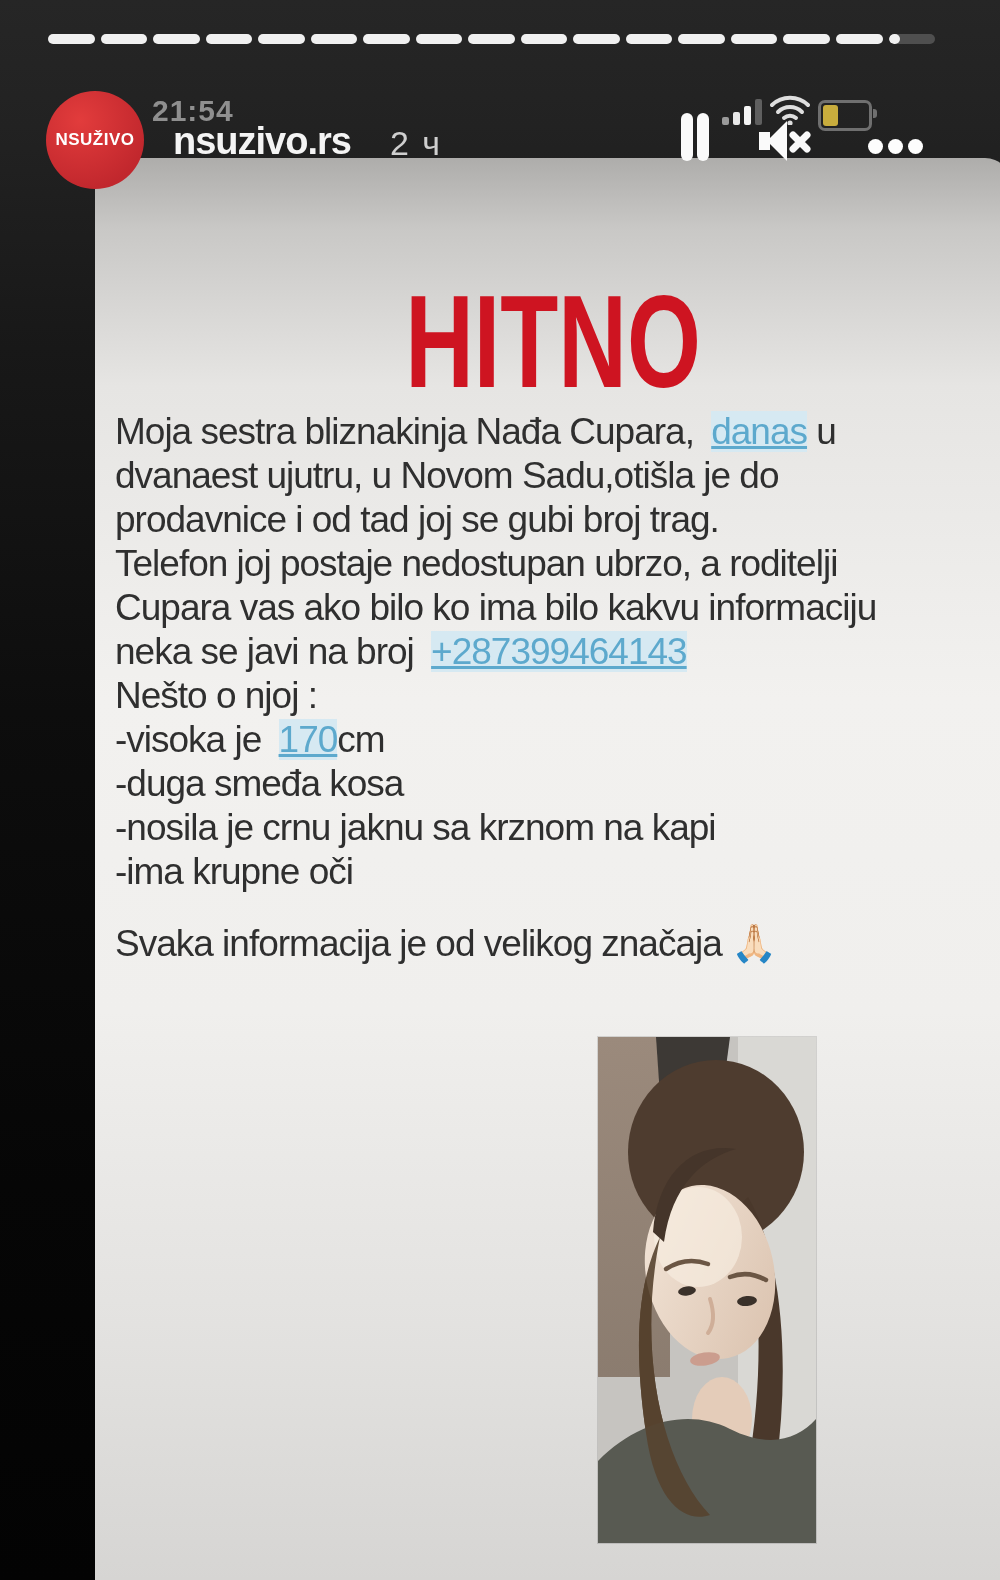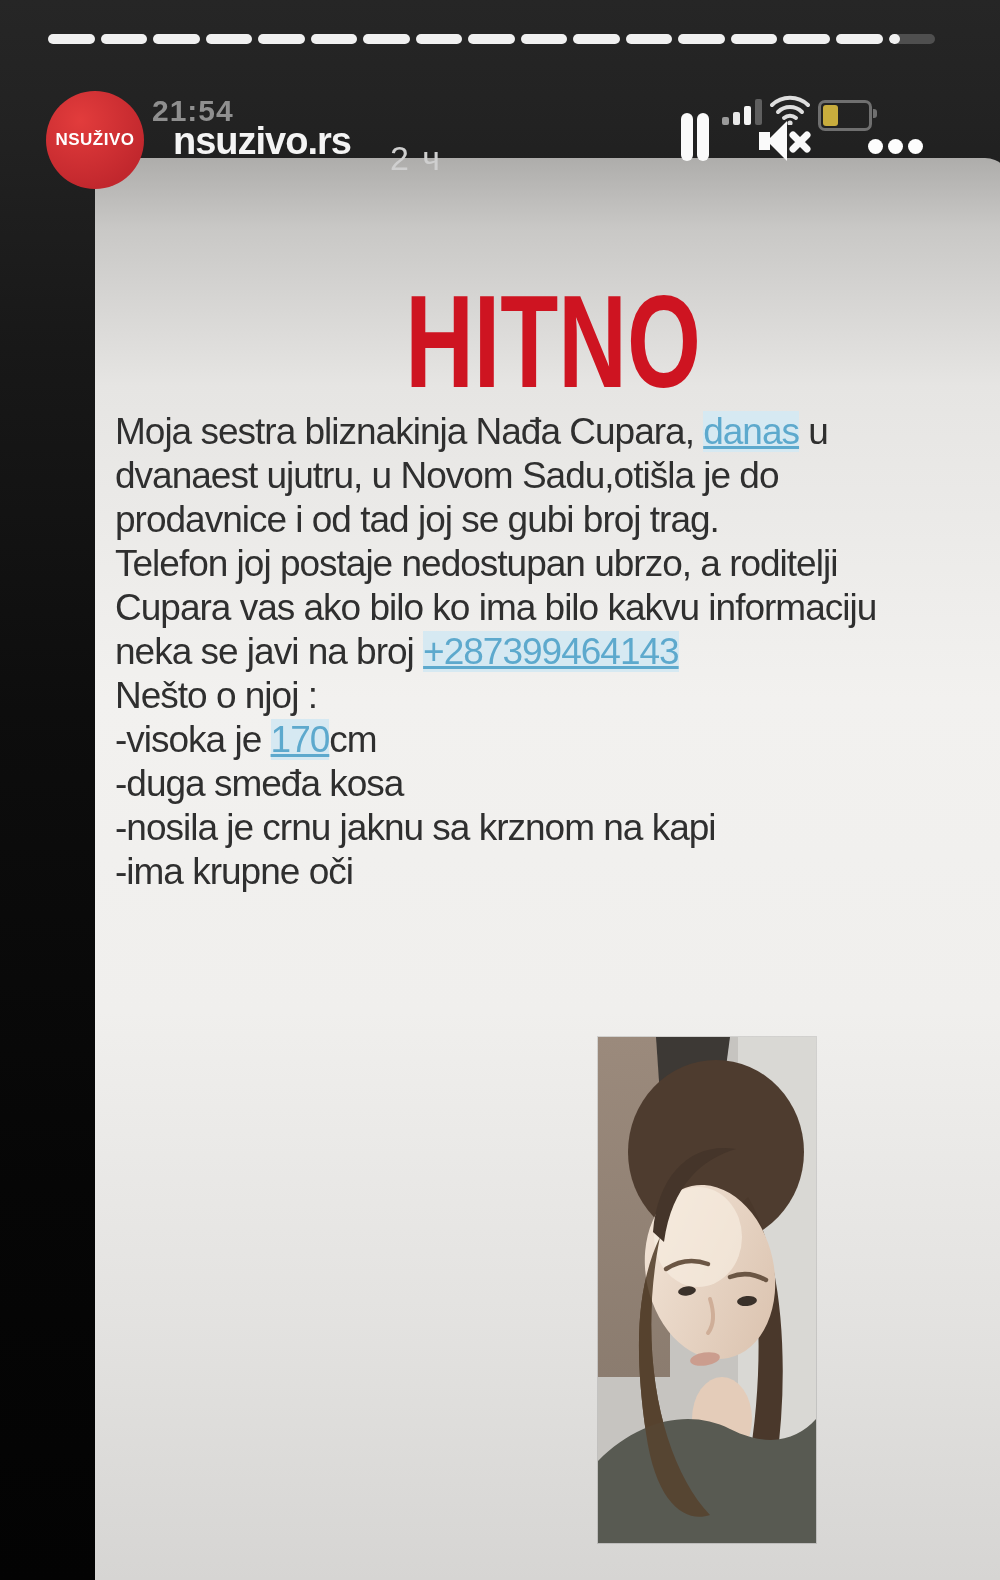--- a/index.html
+++ b/index.html
@@ -13,21 +13,21 @@
   .seg{height:10px;flex:1;border-radius:5px;background:#f0f0f0;overflow:hidden;}
   .seg.partial{background:#4f4f4f;position:relative;}
   .seg.partial .fill{position:absolute;left:0;top:0;bottom:0;background:#f0f0f0;border-radius:5px;}
   
   .avatar{position:absolute;left:46px;top:91px;width:98px;height:98px;border-radius:50%;
     background:radial-gradient(circle at 35% 30%,#e23c3c,#c1272d 75%);z-index:5;
     display:flex;align-items:center;justify-content:center;text-align:center;}
   .avatar span{color:#fff;font-weight:bold;font-size:17px;letter-spacing:.5px;}
   .clock{position:absolute;left:152px;top:94px;font-size:30px;color:#8f8f8f;font-weight:bold;letter-spacing:1px;}
   .username{position:absolute;left:165px;top:120px;font-size:38px;font-weight:bold;color:#f4f4f4;letter-spacing:-1px;z-index:5;margin-left:8px;}
-  .story-age{position:absolute;left:390px;top:139px;font-size:34px;color:#cfcfcf;letter-spacing:2px;z-index:5;}
+  .story-age{position:absolute;left:390px;top:124px;font-size:34px;color:#cfcfcf;letter-spacing:2px;z-index:5;}
   
   .pause{position:absolute;top:113px;z-index:6;}
   .pause .bar{position:absolute;width:12px;height:48px;background:#fafafa;border-radius:6px;top:0;}
   .signal{position:absolute;left:722px;top:99px;width:46px;height:26px;}
   .signal i{position:absolute;bottom:0;width:7px;border-radius:2px;display:block;}
   .wifi{position:absolute;left:770px;top:95px;}
   .battery{position:absolute;left:818px;top:100px;width:48px;height:25px;border:3px solid #6f6f6f;border-radius:7px;}
   .battery .charge{position:absolute;left:2px;top:2px;bottom:2px;width:15px;background:#c9ad3d;border-radius:3px;}
   .battery .nub{position:absolute;right:-8px;top:6px;width:4px;height:9px;background:#6f6f6f;border-radius:0 3px 3px 0;}
   .mute{position:absolute;left:757px;top:117px;z-index:6;}
@@ -38,21 +38,21 @@
     border-radius:26px 26px 0 0;
     background:linear-gradient(180deg,#aeadab 0%,#c9c8c6 5%,#e6e5e3 16%,#f2f1ef 38%,#f0efed 60%,#e3e2e0 82%,#d6d5d3 100%);
     z-index:2;}
   .hitno{position:absolute;left:0;right:0;top:118px;text-align:center;
     font-size:132px;font-weight:bold;line-height:1;color:#ce1421;
     transform:scaleX(0.72);transform-origin:50% 50%;letter-spacing:0;}
   .text-block{position:absolute;left:20px;top:252px;width:780px;
     font-size:37px;color:#2f2f2f;letter-spacing:-1px;}
   .line{height:44px;line-height:44px;white-space:nowrap;}
   .line.spacer{height:28px;}
-  .link{color:#5da9cd;text-decoration:underline;background:#d6e9f2;cursor:pointer;}
+  .link{color:#5da9cd;text-decoration:underline;background:#d6e9f2;cursor:pointer;margin-left:8px;}
   .emoji{letter-spacing:0;}
   
   .photo{position:absolute;left:503px;top:879px;width:218px;height:506px;
     outline:1px solid rgba(0,0,0,.12);filter:blur(0.6px);overflow:hidden;}
 </style>
 </head>
 <body>
 
 <div class="stage">
 
@@ -129,20 +129,21 @@
         <div class="line"><span>prodavnice i od tad joj se gubi broj trag.</span></div>
         <div class="line"><span>Telefon joj postaje nedostupan ubrzo, a roditelji</span></div>
         <div class="line"><span>Cupara vas ako bilo ko ima bilo kakvu informaciju</span></div>
         <div class="line"><span>neka se javi na broj </span><span class="link">+287399464143</span></div>
         <div class="line"><span>Nešto o njoj :</span></div>
         <div class="line"><span>-visoka je </span><span class="link">170</span><span>cm</span></div>
         <div class="line"><span>-duga smeđa kosa</span></div>
         <div class="line"><span>-nosila je crnu jaknu sa krznom na kapi</span></div>
         <div class="line"><span>-ima krupne oči</span></div>
         <div class="line spacer"><span></span></div>
+        <div class="line"><span>Svaka informacija je od velikog značaja </span><span class="emoji">🙏🏻</span></div>
       </div>
 
     <svg class="photo" viewBox="0 0 218 506">
       <defs>
         <linearGradient id="bgL" x1="0" y1="0" x2="0" y2="1">
           <stop offset="0" stop-color="#9b8a7c"></stop>
             <stop offset="1" stop-color="#8b7c6f"></stop>
         </linearGradient>
         <linearGradient id="faceG" x1="0" y1="0" x2="1" y2="1">
           <stop offset="0" stop-color="#f4e7da"></stop>

